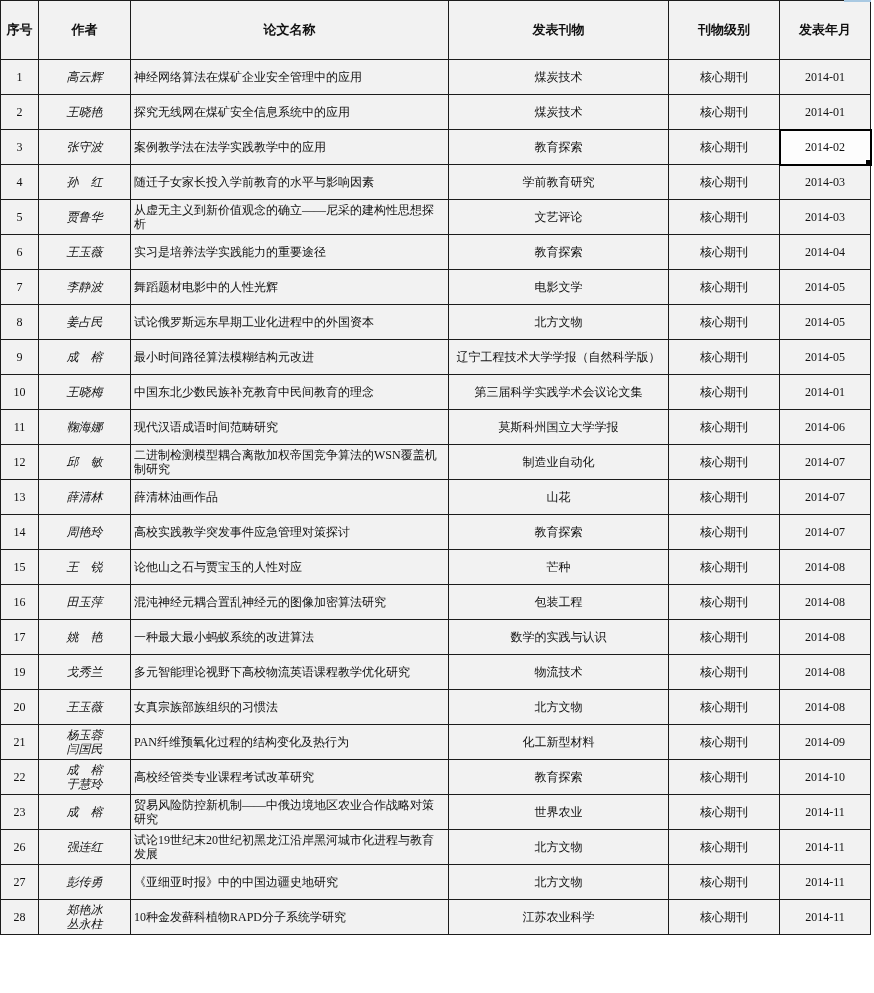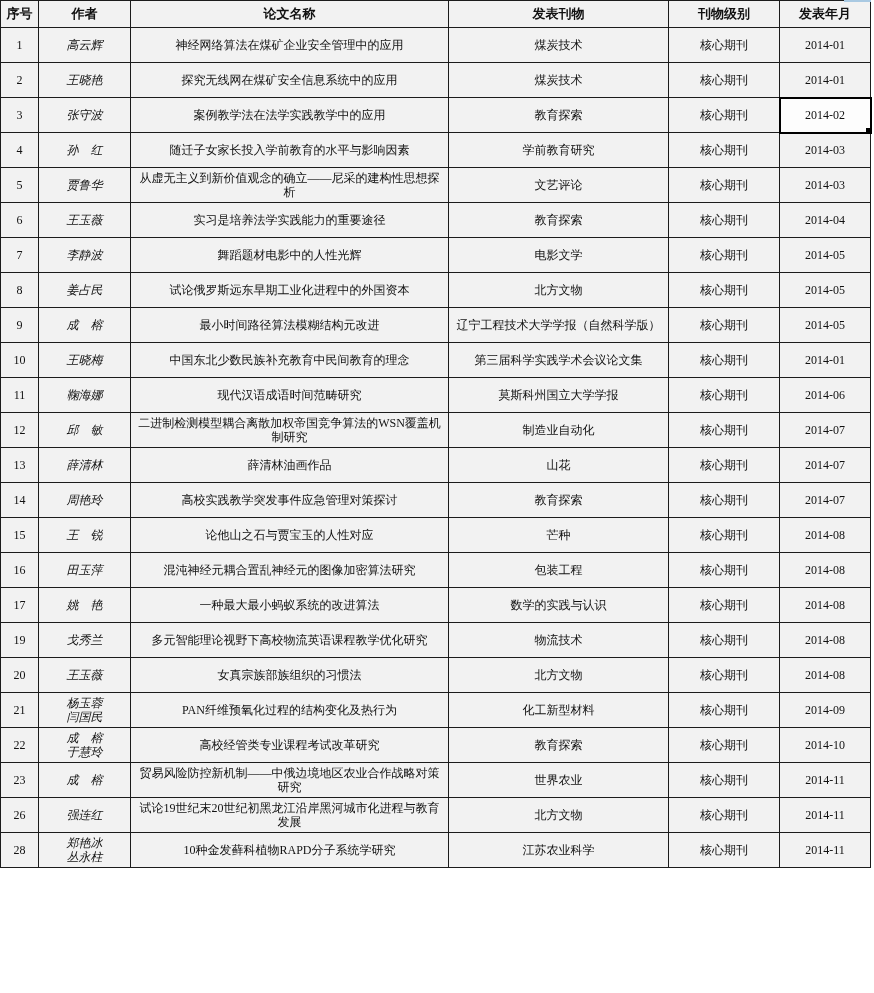--- a/index.html
+++ b/index.html
@@ -40,31 +40,31 @@
     border: 1px solid #1c1c1c;
     overflow: hidden;
     color: #111111;
     vertical-align: middle;
   }
   th {
     height: 26px;
     font-size: 13px;
     font-weight: bold;
     text-align: center;
-    padding: 0 2px;
+    padding: 16px 2px;
   }
   td {
     height: 32px;
     font-size: 12px;
     line-height: 14px;
     text-align: center;
     padding: 1px 2px;
   }
   td.col-title {
-    text-align: center;
+    text-align: left;
     padding-left: 3px;
     padding-right: 3px;
   }
   td.col-author {
     white-space: pre-line;
     font-style: italic;
   }
   td.selected {
     background: #fdfdfd;
     outline: 2px solid #000000;
@@ -288,20 +288,28 @@
         </tr>
         <tr>
           <td class="col-no">26</td>
           <td class="col-author">强连红</td>
           <td class="col-title">试论19世纪末20世纪初黑龙江沿岸黑河城市化进程与教育发展</td>
           <td class="col-journal">北方文物</td>
           <td class="col-level">核心期刊</td>
           <td class="col-date">2014-11</td>
         </tr>
         <tr>
+          <td class="col-no">27</td>
+          <td class="col-author">彭传勇</td>
+          <td class="col-title">《亚细亚时报》中的中国边疆史地研究</td>
+          <td class="col-journal">北方文物</td>
+          <td class="col-level">核心期刊</td>
+          <td class="col-date">2014-11</td>
+        </tr>
+        <tr>
           <td class="col-no">28</td>
           <td class="col-author">郑艳冰
 丛永柱</td>
           <td class="col-title">10种金发藓科植物RAPD分子系统学研究</td>
           <td class="col-journal">江苏农业科学</td>
           <td class="col-level">核心期刊</td>
           <td class="col-date">2014-11</td>
         </tr>
       </tbody>
   </table>

